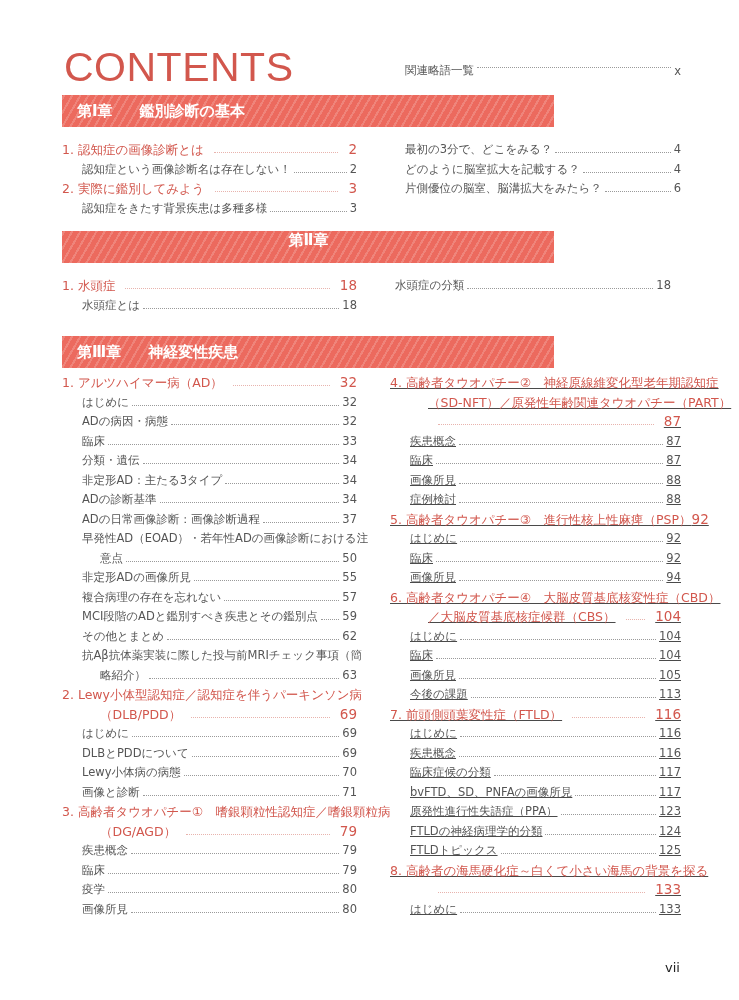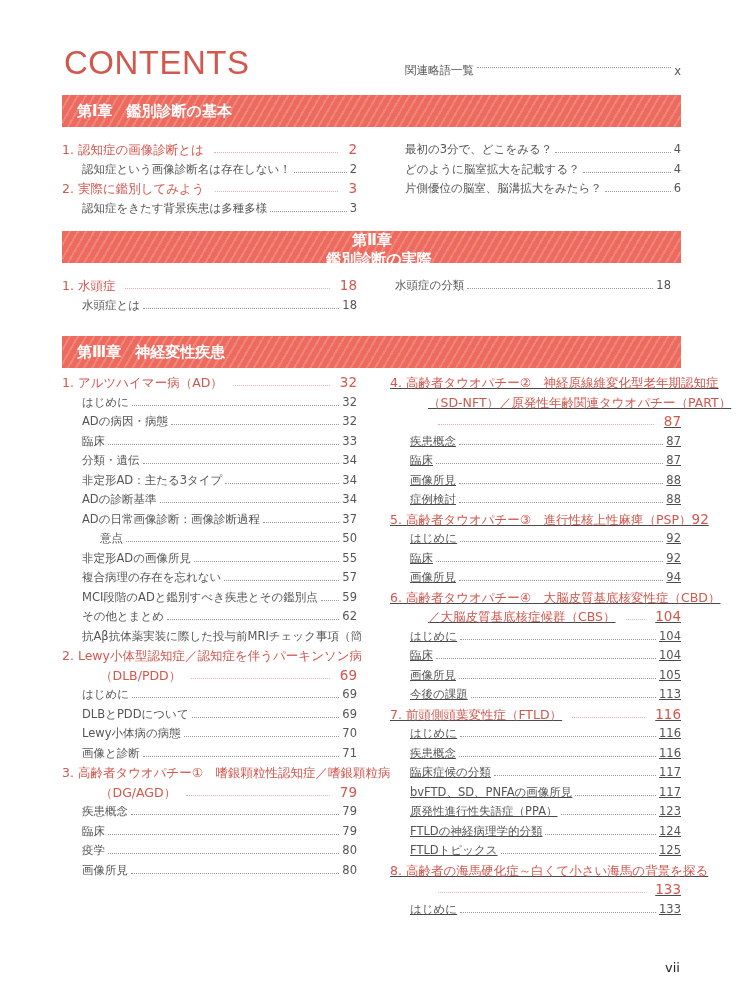--- a/index.html
+++ b/index.html
@@ -4,32 +4,32 @@
 <style>
   html, body { margin:0; padding:0; }
   body {
     width:739px; height:1000px; background:#ffffff; position:relative; overflow:hidden;
     font-family:"DejaVu Sans", "Liberation Sans", sans-serif;
     color:#4a4a4a;
   }
   .title {
     position:absolute; left:64px; top:44px;
     font-family:"Liberation Sans", sans-serif;
-    font-size:33px; letter-spacing:0.5px; color:#d2574d; font-weight:normal;
+    font-size:41px; letter-spacing:0.5px; color:#d2574d; font-weight:normal;
   }
   .abbr {
     position:absolute; left:405px; top:63px; width:276px;
     display:flex; align-items:center; font-size:11.5px; color:#555;
   }
   .banner {
-    position:absolute; left:62px; width:619px; height:32px;
+    position:absolute; left:62px; width:492px; height:32px;
     background-color:#ec6a5e;
     background-image:repeating-linear-gradient(-60deg, rgba(255,255,255,0) 0px, rgba(255,255,255,0) 5px, rgba(255,255,255,0.18) 5px, rgba(255,255,255,0.18) 7px);
     color:#fff; font-weight:bold; font-size:15px;
-    display:flex; align-items:center; box-sizing:border-box; padding-left:15px;
+    display:flex; align-items:center; box-sizing:border-box; padding-left:15px;gap:13px;
   }
   .banner .num { margin-right:14px; }
   .col { position:absolute; width:295px; }
   .row {
     display:flex; align-items:baseline; height:19.5px; line-height:19.5px;
     font-size:11.5px; color:#555; white-space:nowrap;
   }
   .row.sub { padding-left:20px; }
   .row.cont { padding-left:38px; }
   .row.major { color:#d2574d; font-size:12.5px; }
@@ -159,20 +159,23 @@
     <div class="row sub">
       <span>ADの診断基準</span>
       <span class="dots"></span>
       <span class="pg">34</span>
     </div>
     <div class="row sub">
       <span>ADの日常画像診断：画像診断過程</span>
       <span class="dots"></span>
       <span class="pg">37</span>
     </div>
+    <div class="row sub">
+      <span>早発性AD（EOAD）・若年性ADの画像診断における注</span>
+    </div>
     <div class="row cont">
       <span>意点</span>
       <span class="dots"></span>
       <span class="pg">50</span>
     </div>
     <div class="row sub">
       <span>非定形ADの画像所見</span>
       <span class="dots"></span>
       <span class="pg">55</span>
     </div>
@@ -186,20 +189,25 @@
       <span class="dots"></span>
       <span class="pg">59</span>
     </div>
     <div class="row sub">
       <span>その他とまとめ</span>
       <span class="dots"></span>
       <span class="pg">62</span>
     </div>
     <div class="row sub">
       <span>抗Aβ抗体薬実装に際した投与前MRIチェック事項（簡</span>
+    </div>
+    <div class="row cont">
+      <span>略紹介）</span>
+      <span class="dots"></span>
+      <span class="pg">63</span>
     </div>
     <div class="row major">
       <span>2. Lewy小体型認知症／認知症を伴うパーキンソン病</span>
     </div>
     <div class="row major cont">
       <span>（DLB/PDD）</span>
       <span class="dots"></span>
       <span class="pg">69</span>
     </div>
     <div class="row sub">

